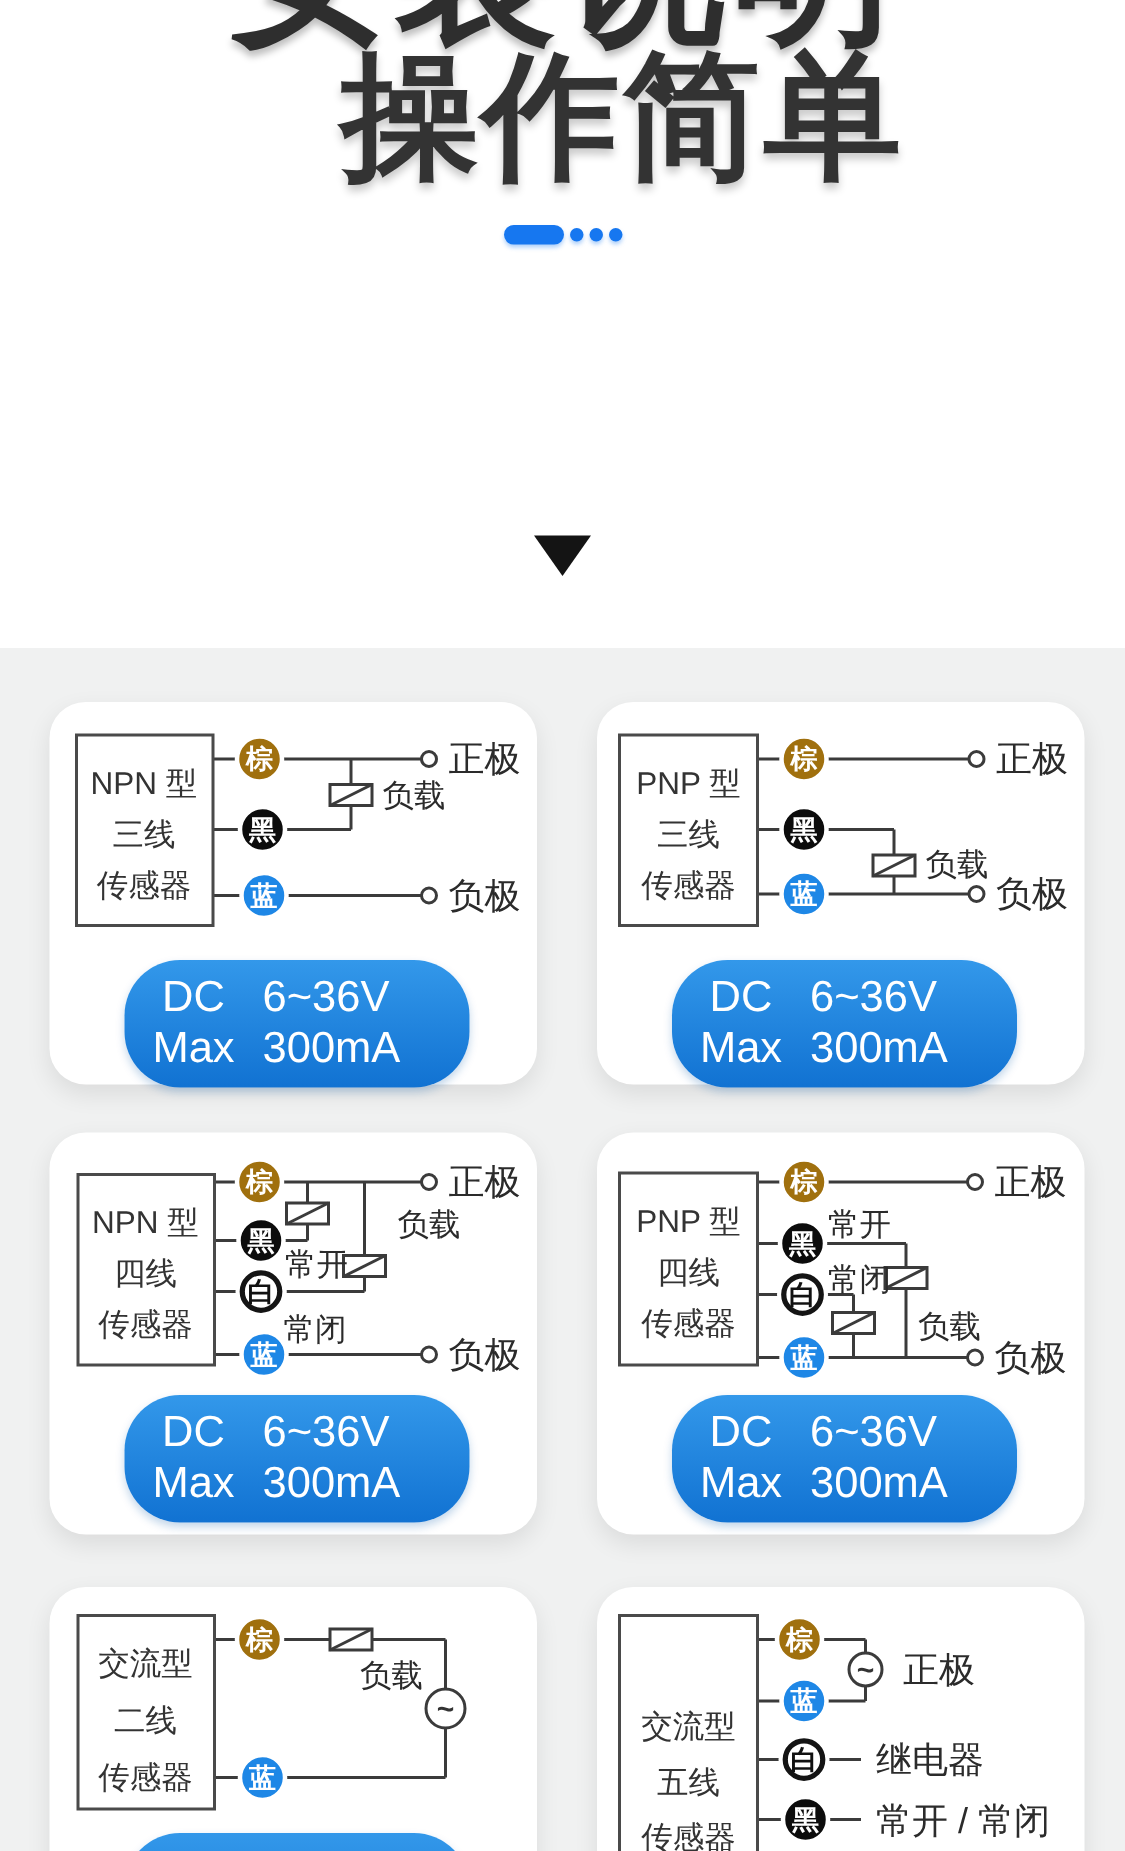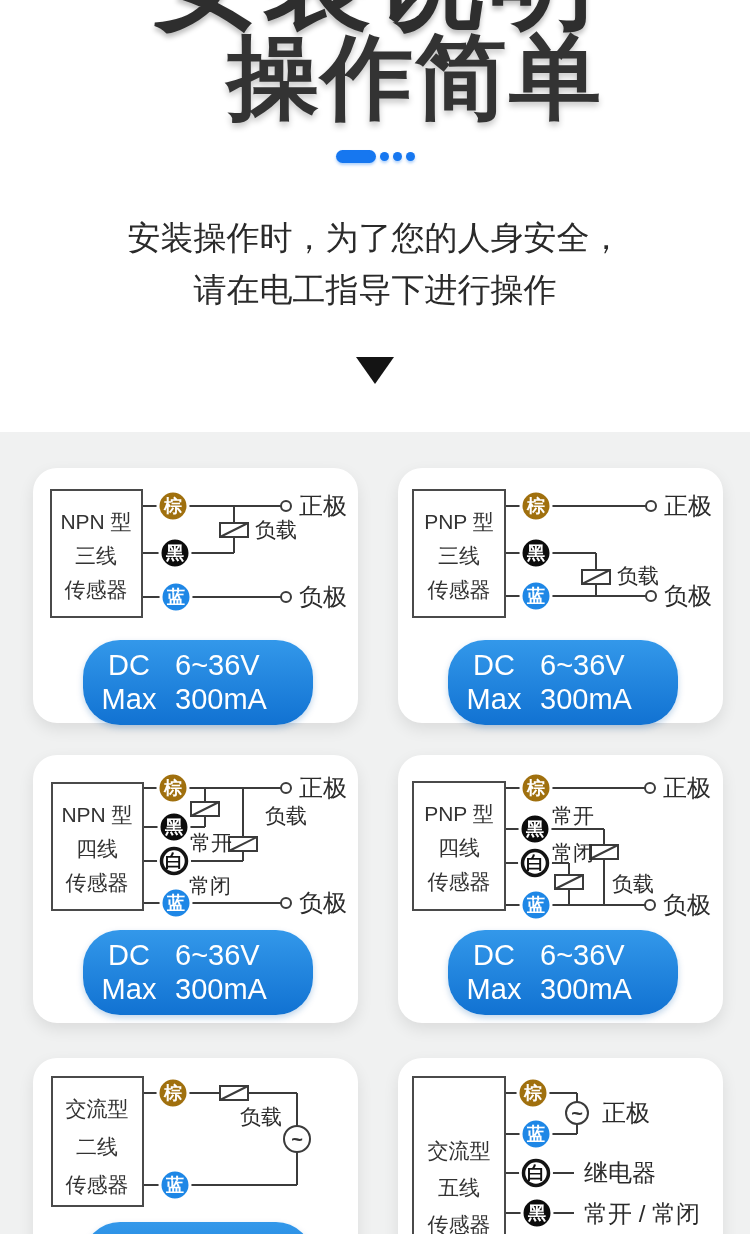--- a/index.html
+++ b/index.html
@@ -72,22 +72,21 @@
 <h1 class="page-title">操作简单</h1>
 
 <div class="divider">
   <span class="d-pill"></span>
   <span class="d-dot"></span>
   <span class="d-dot"></span>
   <span class="d-dot"></span>
 </div>
 
 <p class="notice">
-  <span>安装操作时，为了您的人身安全，</span><br>
-  <span>请在电工指导下进行操作</span>
+  <br>
 </p>
 
 <div class="tri"></div>
 
 <div class="card" style="left:33px;top:468px;height:255px;">
   <svg width="325" height="165" viewBox="0 0 325 165">
     <path class="wire" d="M109 38 H125 M109 85 H127 M109 129 H128 M155 38 H249 M158 85 H201 M201 38 V55 M201 69 V85 M158 129 H249"></path>
     <rect class="sbox" x="18" y="22" width="91" height="127"></rect>
     <text class="t-box" x="63" y="61">NPN 型</text>
     <text class="t-box" x="63" y="95">三线</text>

